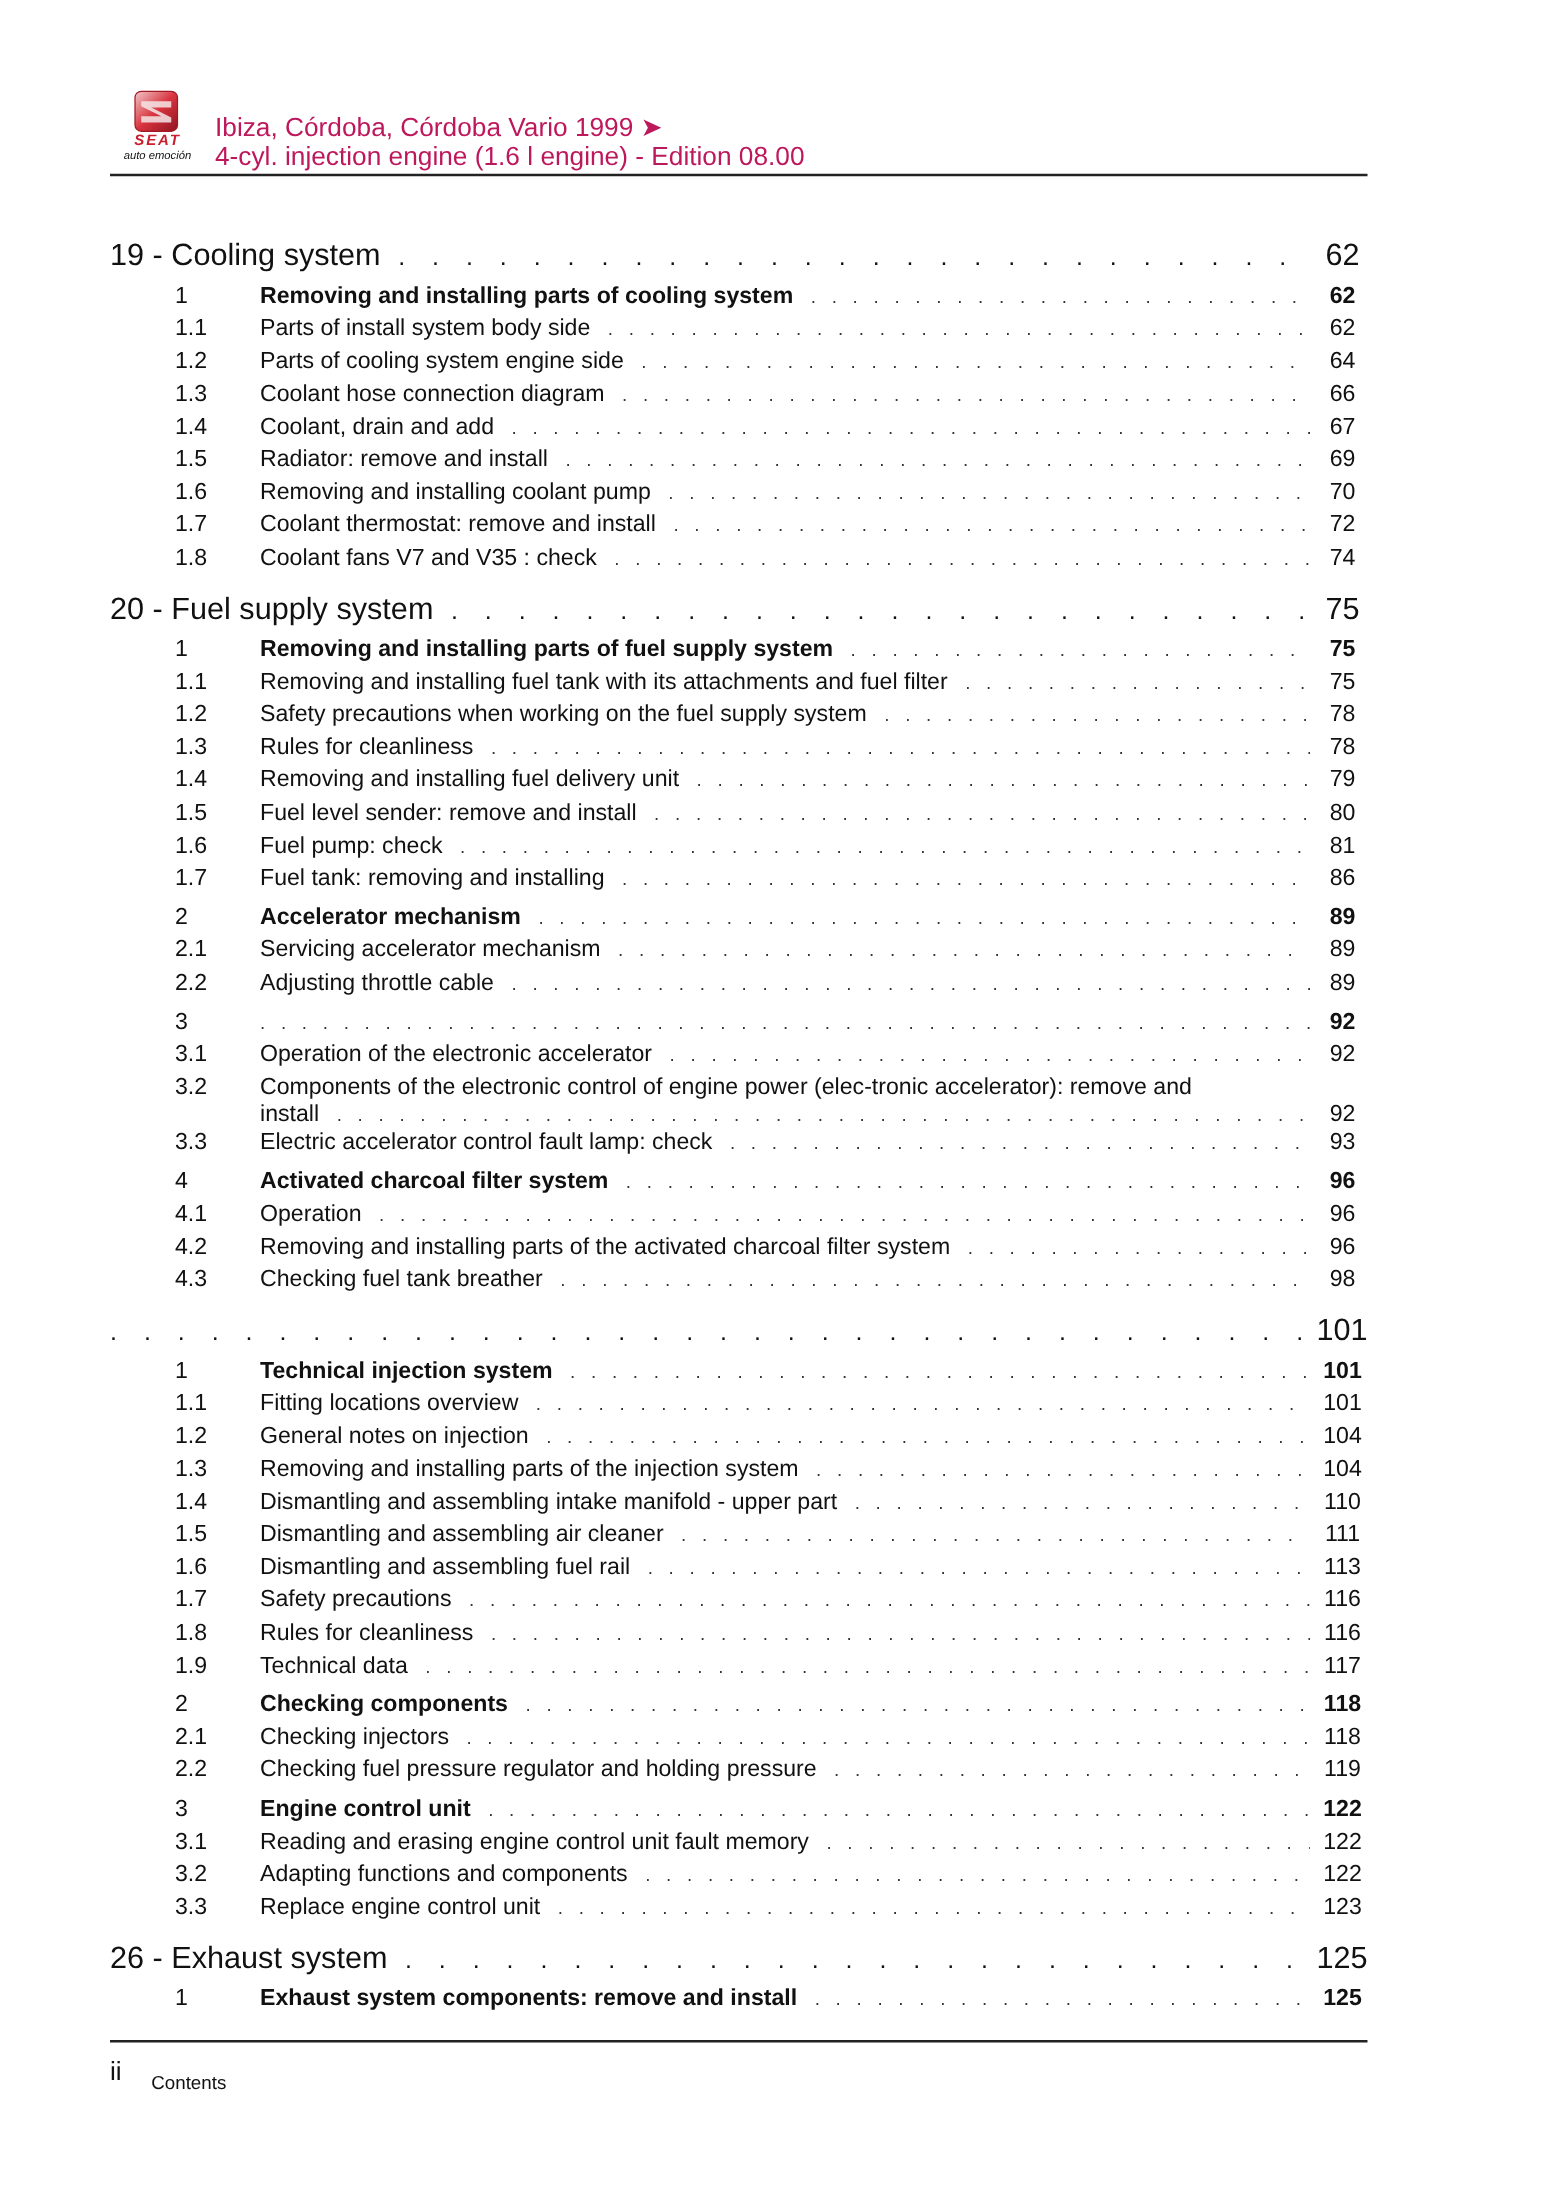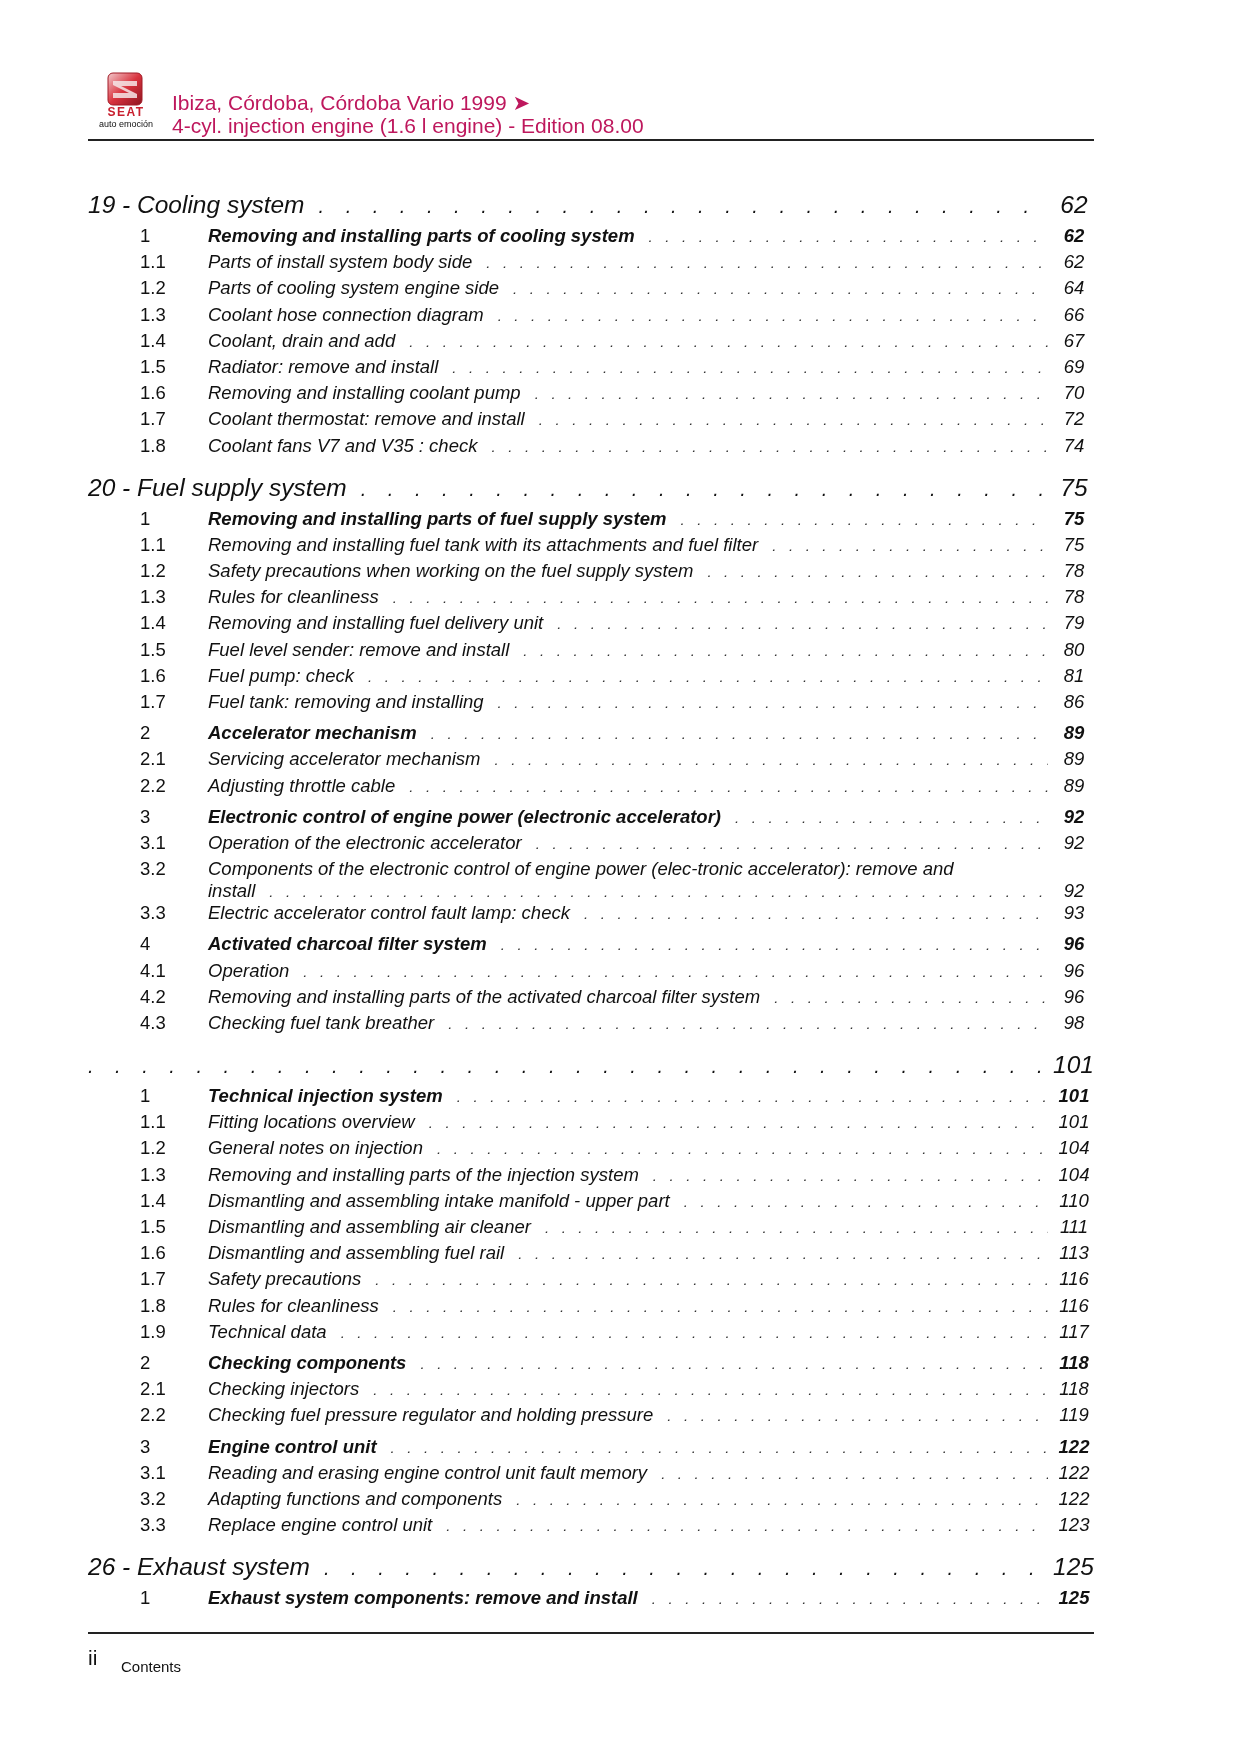--- a/index.html
+++ b/index.html
@@ -1,35 +1,35 @@
 <!DOCTYPE html>
 <html><head>
 <meta charset="utf-8">
 <style>
   html, body { margin: 0; padding: 0; background: #ffffff; }
   body { width: 1240px; height: 1753px; position: relative; overflow: hidden;
          font-family: "Liberation Sans", sans-serif; color: #111; }
   .header { position: absolute; left: 88px; top: 70px; width: 1006px; height: 70px; }
-  .logo { position: absolute; left: 2px; top: 0; width: 70px; height: 58px; }
+  .logo { position: absolute; left: 2px; top: 0; width: 70px; height: 58px; font-style: italic; }
   .logo-mark { position: absolute; left: 17px; top: 2px; width: 36px; height: 34px; }
   .logo-word { position: absolute; left: 4px; top: 35px; width: 64px; text-align: center;
                font-size: 12px; font-weight: bold; letter-spacing: 1.5px; color: #c8202f; }
   .logo-tag { position: absolute; left: 0; top: 49px; width: 72px; text-align: center;
               font-size: 9px; color: #111; }
   .doc-title { position: absolute; left: 84px; top: 21px; font-size: 21px; line-height: 23px; color: #be185d; }
   .header-rule { position: absolute; left: 88px; top: 139px; width: 1006px; height: 2px; background: #222; }
 
   .toc { position: absolute; left: 88px; top: 190px; width: 1006px; }
   .chapter { position: relative; height: 30px; margin-top: 12px; }
   .chapter:first-child { margin-top: 0; }
   .row { position: relative; height: 26.2px; }
   .row.lvl1 { margin-top: 5px; }
   .row.wrap { height: 44px; }
   .num { position: absolute; left: 52px; top: 0; font-size: 18.5px; line-height: 22px; }
-  .title-wrap { position: absolute; left: 120px; right: 0; top: 0; font-size: 18.5px; line-height: 22px; font-style: italic; }
+  .title-wrap { position: absolute; left: 120px; right: 0; top: 0; font-size: 18.5px; line-height: 22px; }
   .chapter .title-wrap { left: 0; font-size: 24.5px; line-height: 30px; }
   .leader-line { display: flex; align-items: baseline; width: 100%; }
   .t { white-space: nowrap; padding-right: 14px; }
   .dots { flex: 1; overflow: hidden; white-space: nowrap; color: #333; letter-spacing: 4.2px; font-size: 15px; }
   .chapter .dots { letter-spacing: 8px; font-size: 20px; color: #111; }
   .pg { text-align: center; min-width: 40px; padding-left: 6px; }
   .bold { font-weight: bold; }
   .wrap-first { white-space: nowrap; }
 
   .footer-rule { position: absolute; left: 88px; top: 1632px; width: 1006px; height: 2px; background: #222; }
@@ -278,21 +278,20 @@
           <span class="t">Adjusting throttle cable</span>
           <span class="dots"> . . . . . . . . . . . . . . . . . . . . . . . . . . . . . . . . . . . . . . . . . . . . . . . . . . . . . . . . . . . . . . . . . . . . . . . . . . . . . . . . . . . . . . . . . . . . . . . . . . . . . . . . . . . . . . . . . . . . . . . .</span>
           <span class="pg">89</span>
         </div>
       </div>
     </div>
     <div class="row lvl1">
       <span class="num">3</span>
       <div class="title-wrap">
         <div class="leader-line">
-          <span class="t bold">Electronic control of engine power (electronic accelerator)</span>
           <span class="dots"> . . . . . . . . . . . . . . . . . . . . . . . . . . . . . . . . . . . . . . . . . . . . . . . . . . . . . . . . . . . . . . . . . . . . . . . . . . . . . . . . . . . . . . . . . . . . . . . . . . . . . . . . . . . . . . . . . . . . . . . .</span>
           <span class="pg bold">92</span>
         </div>
       </div>
     </div>
     <div class="row">
       <span class="num">3.1</span>
       <div class="title-wrap">
         <div class="leader-line">
           <span class="t">Operation of the electronic accelerator</span>

